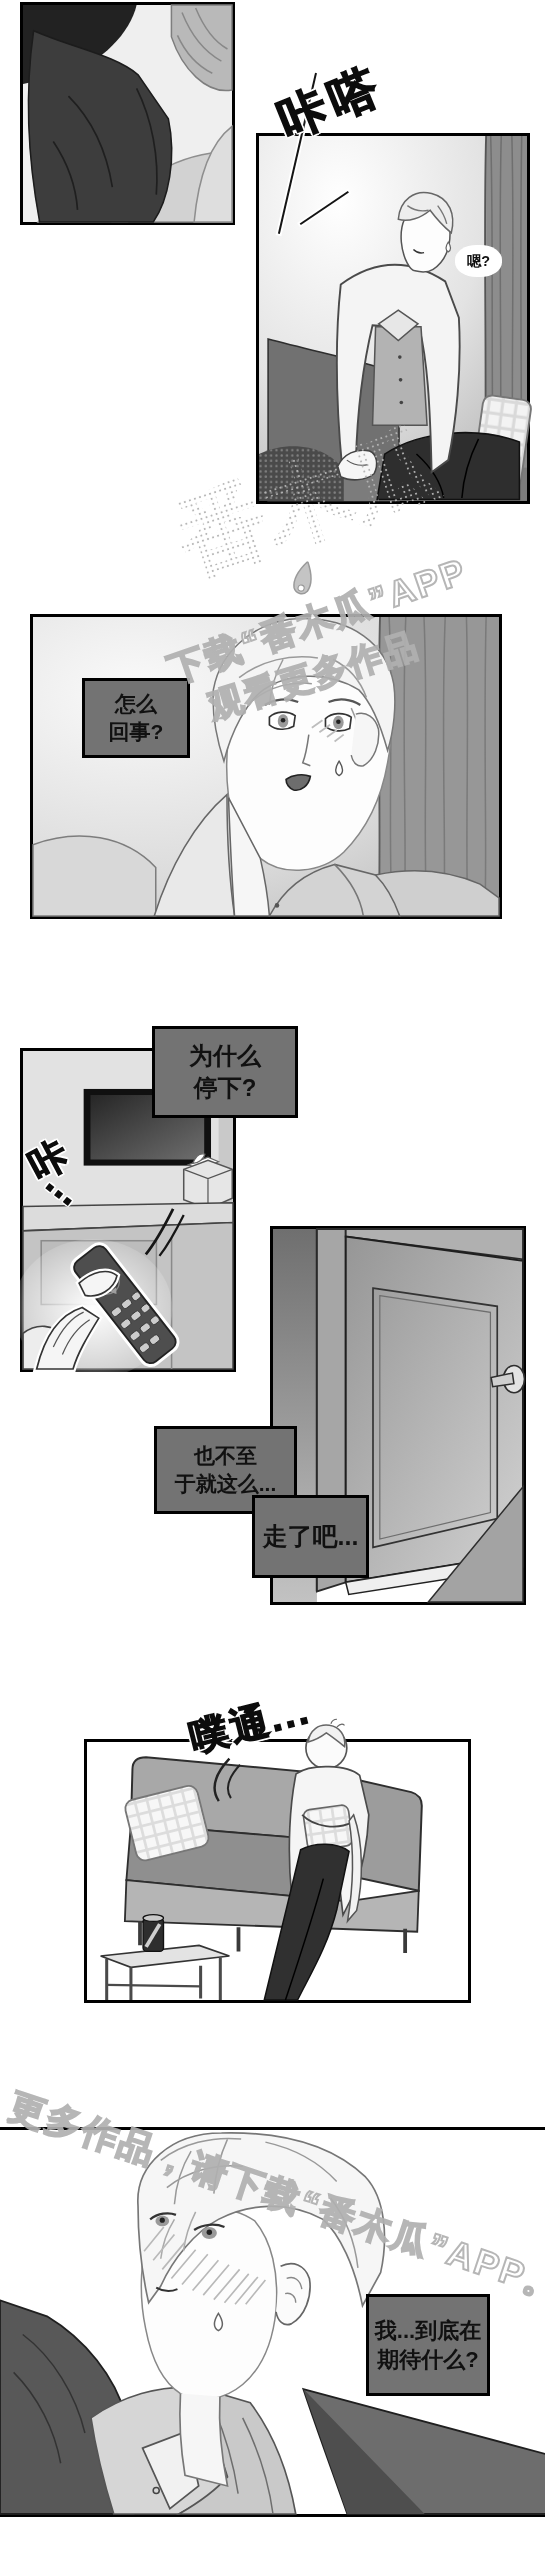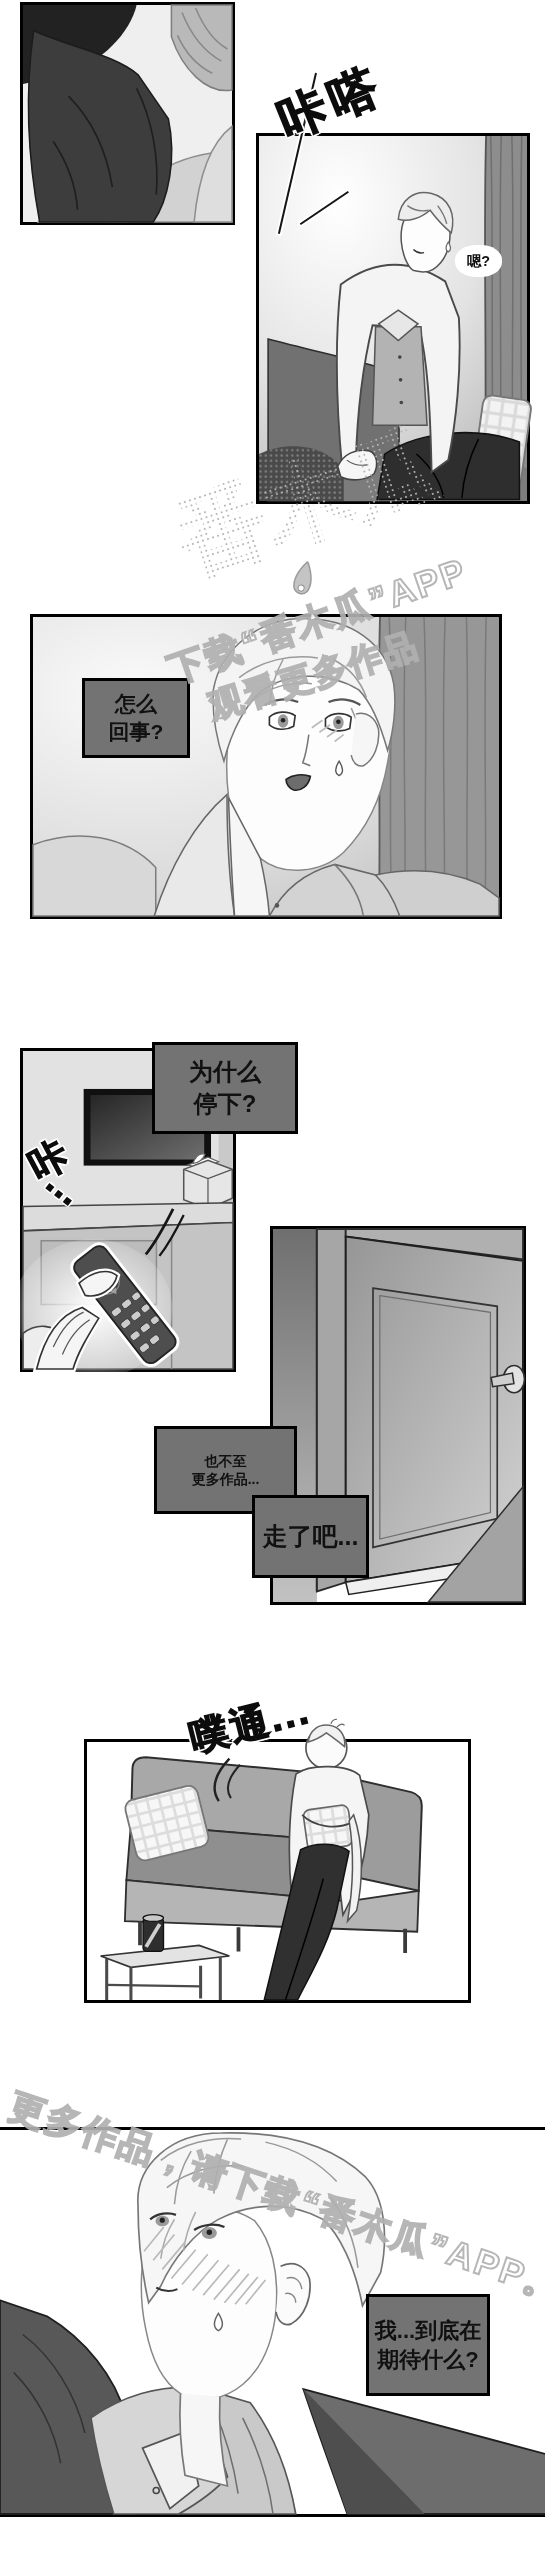--- a/index.html
+++ b/index.html
@@ -219,21 +219,21 @@
         <path d="M0,419 L0,372 C18,358 40,360 54,376 L46,419 Z" fill="#ededed" stroke="#444" stroke-width="2.2"></path>
         <path d="M18,419 C28,378 46,348 78,338 L100,352 C84,378 72,398 66,419 Z" fill="none" stroke="#ffffff" stroke-width="8"></path>
         <path d="M18,419 C28,378 46,348 78,338 L100,352 C84,378 72,398 66,419 Z" fill="#f5f5f5" stroke="#333" stroke-width="2.2"></path>
         <path d="M40,390 C50,368 62,352 80,344 M52,400 C60,380 72,364 88,354" stroke="#555" stroke-width="1.6" fill="none"></path>
         <path d="M74,306 C92,290 112,286 124,296 C120,314 100,326 82,322 Z" fill="none" stroke="#ffffff" stroke-width="8"></path>
         <path d="M74,306 C92,290 112,286 124,296 C120,314 100,326 82,322 Z" fill="#f5f5f5" stroke="#333" stroke-width="2.2"></path>
       </g>
     </svg>
   </div>
 
-  <div class="speech" style="left:152px;top:1026px;width:146px;height:92px;font-size:24px;margin-top:16px;">
+  <div class="speech" style="left:152px;top:1026px;width:146px;height:92px;font-size:24px;">
     <span>为什么</span>
     <span>停下?</span>
   </div>
 
   <div class="sfx" style="left:30px;top:1135px;font-size:38px;transform:rotate(-28deg);-webkit-text-stroke:1.1px #0c0c0c;">咔</div>
   <div class="sfx" style="left:47px;top:1167px;font-size:35px;transform:rotate(38deg);-webkit-text-stroke:1.5px #0c0c0c;">…</div>
 
   <div class="panel" style="left:270px;top:1226px;width:256px;height:379px;">
     <svg viewBox="0 0 330 492" preserveAspectRatio="none">
       <defs>
@@ -260,23 +260,23 @@
         <ellipse cx="318" cy="198" rx="14" ry="18" fill="#e3e3e3" stroke="#2e2e2e" stroke-width="2.2"></ellipse>
         <path d="M288,196 L316,190 L318,204 L290,208 Z" fill="#cfcfcf" stroke="#2e2e2e" stroke-width="2"></path>
       </g>
       <g>
         <path d="M96,466 L330,428 L330,446 L100,482 Z" fill="#efefef" stroke="#222" stroke-width="2"></path>
         <path d="M205,492 L330,340 L330,492 Z" fill="#a3a3a3" stroke="#2e2e2e" stroke-width="2"></path>
       </g>
     </svg>
   </div>
 
-  <div class="speech" style="left:154px;top:1426px;width:143px;height:88px;font-size:14px;z-index:30;">
+  <div class="speech" style="left:154px;top:1426px;width:143px;height:88px;font-size:21px;z-index:30;">
     <span>也不至</span>
-    <span>更多作品...</span>
+    <span>于就这么...</span>
   </div>
   <div class="speech" style="left:252px;top:1495px;width:117px;height:83px;font-size:25px;z-index:31;">
     <span>走了吧...</span>
   </div>
 
   <div class="panel" style="left:84px;top:1739px;width:387px;height:264px;">
     <svg viewBox="0 0 503 340" preserveAspectRatio="none">
       <defs>
         <pattern id="plaid2" width="16" height="16" patternUnits="userSpaceOnUse">
           <rect width="16" height="16" fill="#f7f7f7"></rect>

